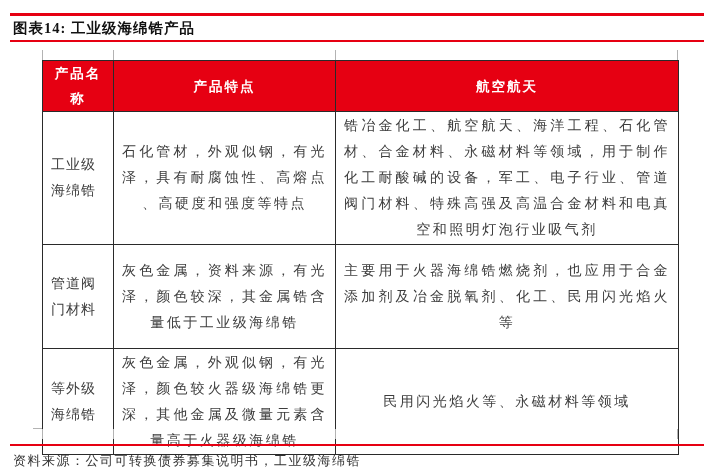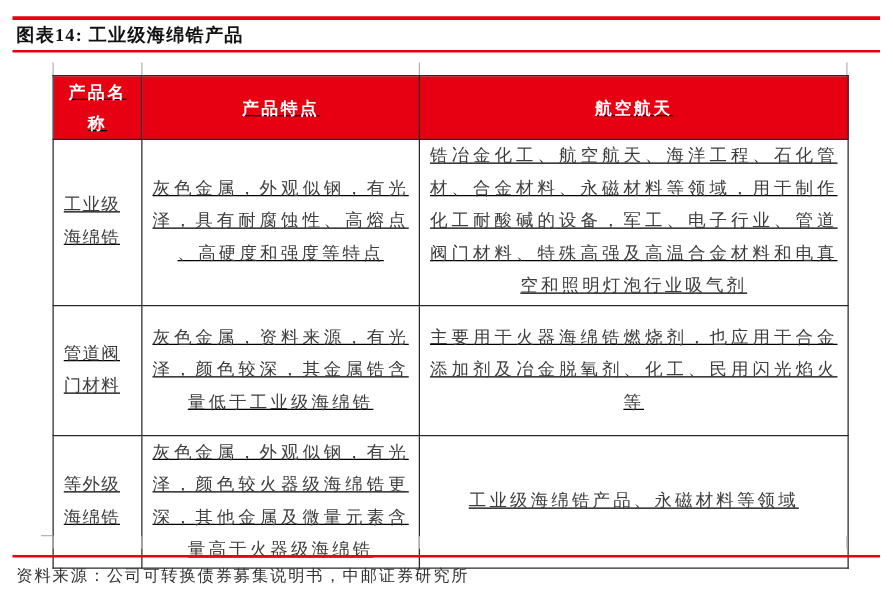--- a/index.html
+++ b/index.html
@@ -18,21 +18,20 @@
   .fig-title{
     position:absolute;left:13px;top:19px;
     font-size:14.5px;font-weight:bold;color:#121212;
     letter-spacing:1px;white-space:nowrap;
   }
   table.product{
     position:absolute;left:42px;top:60px;
     width:636px;
     border-collapse:collapse;table-layout:fixed;
     border:1.5px solid #1d1d1d;
-    text-decoration:underline;
   }
   table.product th, table.product td{
     border:1px solid #2a2a2a;
     padding:0 8px;
     box-sizing:border-box;
   }
   thead th{
     background:#e60012;color:#ffffff;
     font-weight:bold;font-size:13.5px;
     height:25px;letter-spacing:2px;text-align:center;
@@ -83,43 +82,43 @@
     <thead>
       <tr>
         <th>产品名称</th>
         <th>产品特点</th>
         <th>航空航天</th>
       </tr>
     </thead>
     <tbody>
       <tr class="r1">
         <td class="name">工业级海绵锆</td>
-        <td class="text">灰色金属，外观似钢，有光泽，具有耐腐蚀性、高熔点、高硬度和强度等特点</td>
+        <td class="text">石化管材，外观似钢，有光泽，具有耐腐蚀性、高熔点、高硬度和强度等特点</td>
         <td class="text">锆冶金化工、航空航天、海洋工程、石化管材、合金材料、永磁材料等领域，用于制作化工耐酸碱的设备，军工、电子行业、管道阀门材料、特殊高强及高温合金材料和电真空和照明灯泡行业吸气剂</td>
       </tr>
       <tr class="r2">
         <td class="name">管道阀门材料</td>
         <td class="text">灰色金属，资料来源，有光泽，颜色较深，其金属锆含量低于工业级海绵锆</td>
         <td class="text">主要用于火器海绵锆燃烧剂，也应用于合金添加剂及冶金脱氧剂、化工、民用闪光焰火等</td>
       </tr>
       <tr class="r3">
         <td class="name">等外级海绵锆</td>
         <td class="text">灰色金属，外观似钢，有光泽，颜色较火器级海绵锆更深，其他金属及微量元素含量高于火器级海绵锆</td>
-        <td class="text">工业级海绵锆产品、永磁材料等领域</td>
+        <td class="text">民用闪光焰火等、永磁材料等领域</td>
       </tr>
     </tbody>
   </table>
 
   <div class="tick-v" style="left:42px;top:50px;"></div>
   <div class="tick-v" style="left:113px;top:50px;"></div>
   <div class="tick-v" style="left:335px;top:50px;"></div>
   <div class="tick-v" style="left:677px;top:50px;"></div>
   <div class="tick-v" style="left:42px;top:429px;"></div>
   <div class="tick-v" style="left:113px;top:429px;"></div>
   <div class="tick-v" style="left:335px;top:429px;"></div>
   <div class="tick-v" style="left:677px;top:429px;"></div>
   <div class="tick-h" style="left:33px;top:428px;"></div>
 
   <div class="rule rule-bottom"></div>
 
-  <div class="source-note">资料来源：公司可转换债券募集说明书，中邮证券研究所</div>
+  <div class="source-note">资料来源：公司可转换债券募集说明书，工业级海绵锆</div>
 
 </div>
 
 </body></html>

